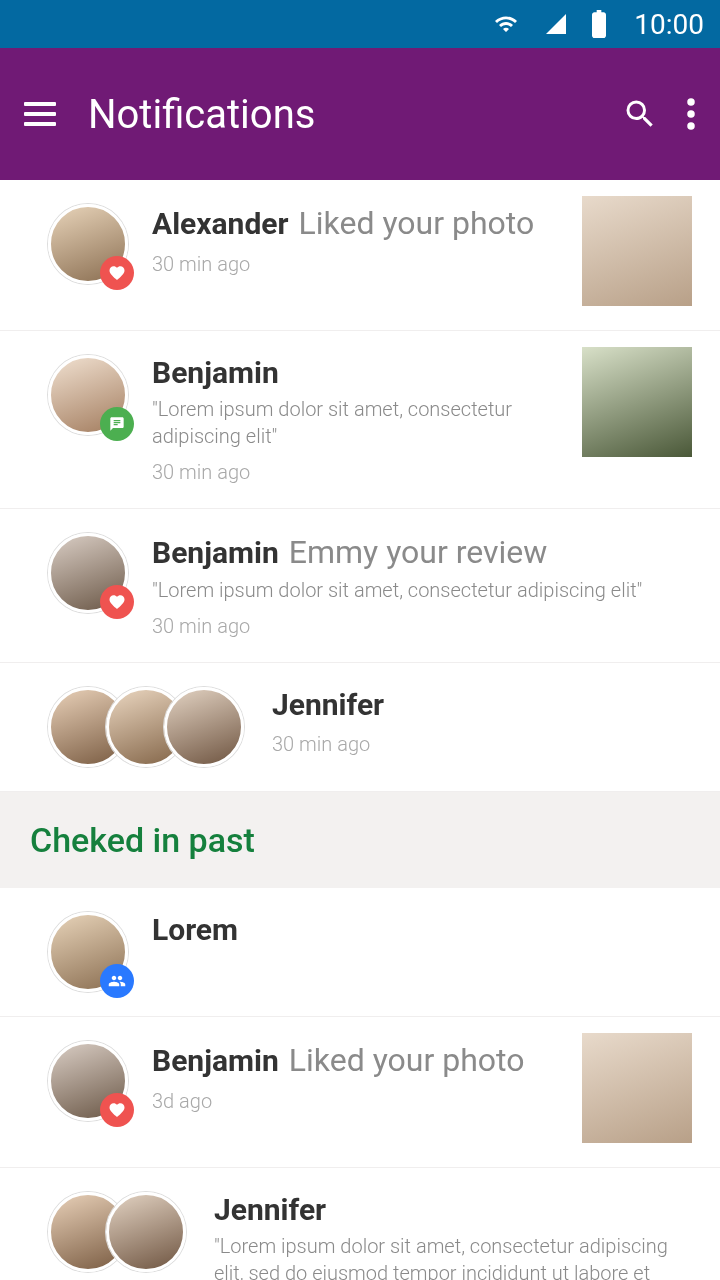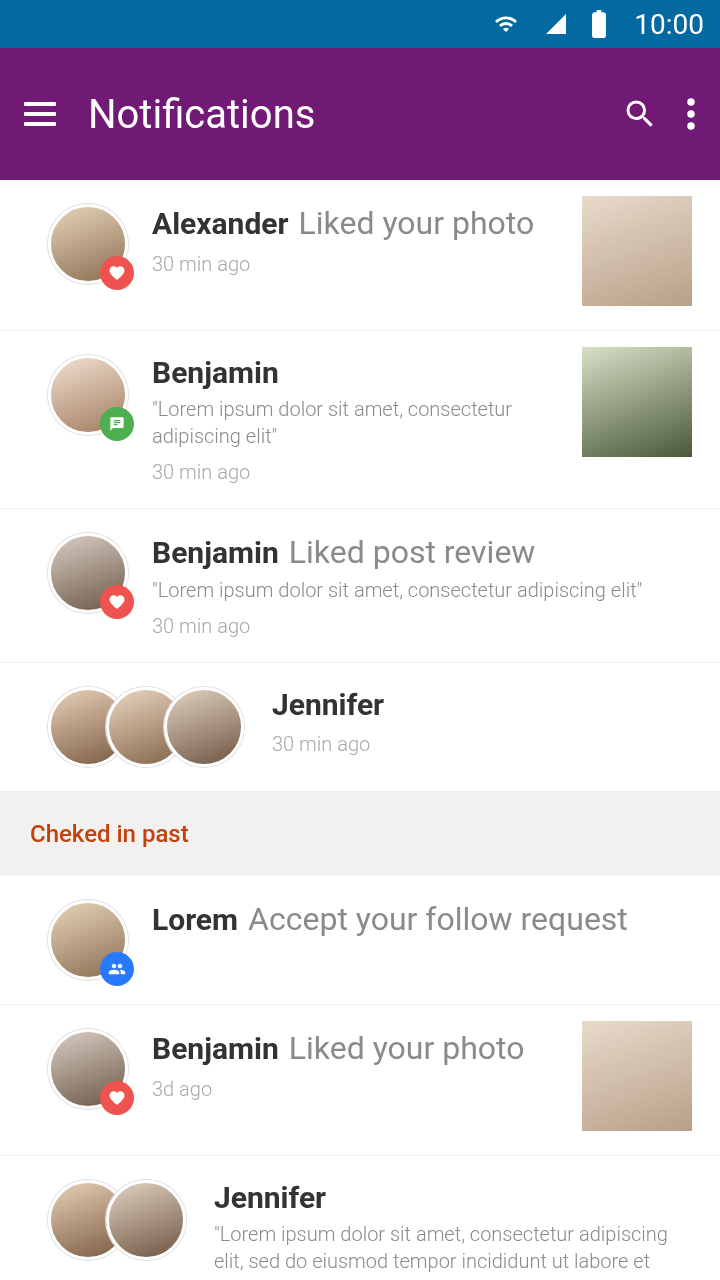--- a/index.html
+++ b/index.html
@@ -25,21 +25,21 @@
 .content{flex:1;margin-left:24px;min-width:0}
 .line1{display:flex;align-items:baseline;flex-wrap:wrap;gap:10px}
 .name{font-size:30px;font-weight:700;color:#333}
 .action{font-size:32px;color:#8a8a8a;font-weight:400}
 .quote{font-size:20px;color:#8a8a8a;font-weight:300;margin-top:6px;line-height:1.35}
 .time{font-size:20px;color:#a8a8a8;font-weight:300;margin-top:10px}
 .thumb{width:110px;height:110px;background:linear-gradient(135deg,#ddd 0%,#bbb 100%);flex-shrink:0;margin-left:16px;margin-top:-8px}
 .avatar-group{display:flex;flex-shrink:0}
 .avatar-group .avatar{margin-left:-22px}
 .avatar-group .avatar:first-child{margin-left:0}
-.section-header{background:#f3f1f0;padding:28px 30px;font-size:24px;font-weight:500;color:#c2410c}
+.section-header{background:#f3f1f0;padding:28px 30px;font-size:34px;font-weight:500;color:#15803d}
 .av1{background:linear-gradient(160deg,#e7d3b9 0%,#8b6f52 100%)}
 .av2{background:linear-gradient(160deg,#f0e0d0 0%,#a37d5f 100%)}
 .av3{background:linear-gradient(160deg,#d9cdc4 0%,#6b5847 100%)}
 .av4{background:linear-gradient(160deg,#e8d0b8 0%,#7a5c42 100%)}
 .av5{background:linear-gradient(160deg,#ead6c0 0%,#836548 100%)}
 .av6{background:linear-gradient(160deg,#e2d2c2 0%,#6f5541 100%)}
 .th1{background:linear-gradient(160deg,#e8dacb 0%,#b8a088 100%)}
 .th2{background:linear-gradient(160deg,#d8e0c8 0%,#4a5838 100%)}
 </style>
 </head>
@@ -122,21 +122,21 @@
       <span class="avatar av3"></span>
       <span class="badge badge-heart">
           <svg width="18" height="18" viewBox="0 0 24 24">
             <path d="M12 21.35l-1.45-1.32C5.4 15.36 2 12.28 2 8.5 2 5.42 4.42 3 7.5 3c1.74 0 3.41.81 4.5 2.09C13.09 3.81 14.76 3 16.5 3 19.58 3 22 5.42 22 8.5c0 3.78-3.4 6.86-8.55 11.54L12 21.35z"></path>
           </svg>
         </span>
     </div>
     <div class="content">
       <div class="line1">
           <span class="name">Benjamin</span>
-          <span class="action">Liked post review</span>
+          <span class="action">Emmy your review</span>
         </div>
       <div class="quote">"Lorem ipsum dolor sit amet, consectetur adipiscing elit"</div>
       <div class="time">30 min ago</div>
     </div>
   </div>
 
   <div class="item">
     <div class="avatar-group">
       <span class="avatar av4"></span>
       <span class="avatar av5"></span>
@@ -157,21 +157,20 @@
       <span class="avatar av1"></span>
       <span class="badge badge-people">
           <svg width="18" height="18" viewBox="0 0 24 24">
             <path d="M16 11c1.66 0 2.99-1.34 2.99-3S17.66 5 16 5s-3 1.34-3 3 1.34 3 3 3zm-8 0c1.66 0 2.99-1.34 2.99-3S9.66 5 8 5 5 6.34 5 8s1.34 3 3 3zm0 2c-2.33 0-7 1.17-7 3.5V19h14v-2.5c0-2.33-4.67-3.5-7-3.5zm8 0c-.29 0-.62.02-.97.05 1.16.84 1.97 1.97 1.97 3.45V19h6v-2.5c0-2.33-4.67-3.5-7-3.5z"></path>
           </svg>
         </span>
     </div>
     <div class="content">
       <div class="line1">
           <span class="name">Lorem</span>
-          <span class="action">Accept your follow request</span>
         </div>
     </div>
   </div>
 
   <div class="item">
     <div class="avatar-wrap">
       <span class="avatar av3"></span>
       <span class="badge badge-heart">
           <svg width="18" height="18" viewBox="0 0 24 24">
             <path d="M12 21.35l-1.45-1.32C5.4 15.36 2 12.28 2 8.5 2 5.42 4.42 3 7.5 3c1.74 0 3.41.81 4.5 2.09C13.09 3.81 14.76 3 16.5 3 19.58 3 22 5.42 22 8.5c0 3.78-3.4 6.86-8.55 11.54L12 21.35z"></path>

